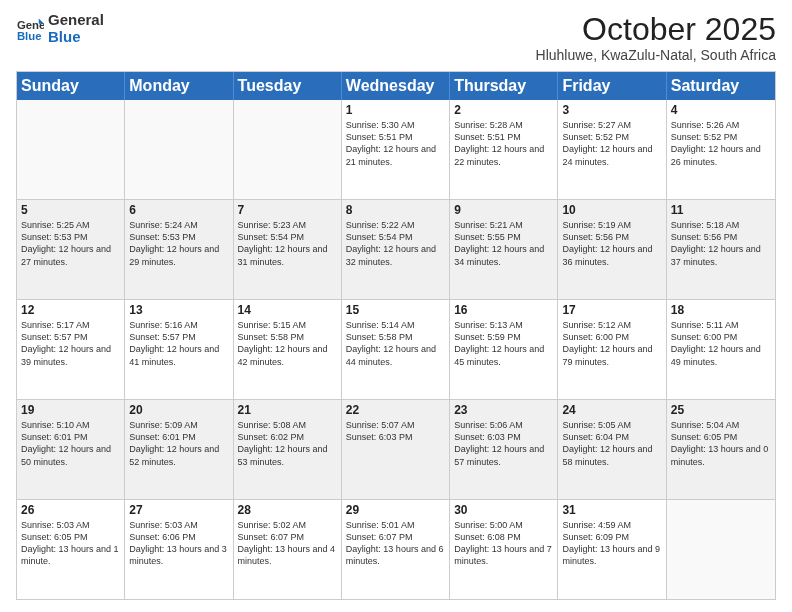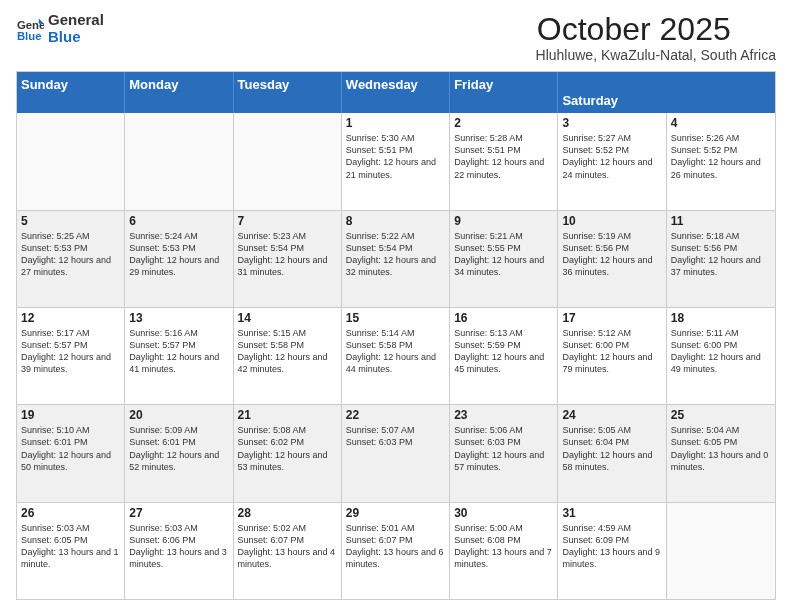--- a/index.html
+++ b/index.html
@@ -26,21 +26,21 @@
     .logo {
       display: flex;
       align-items: center;
       gap: 4px;
     }
     .logo-icon {
       width: 28px;
       height: 28px;
     }
     .title-block {
-      text-align: center;
+      text-align: right;
     }
     .month-title {
       font-size: 32px;
       font-weight: 300;
       color: #222;
       line-height: 1.1;
     }
     .location-subtitle {
       font-size: 14px;
       color: #444;
@@ -52,27 +52,27 @@
       flex-direction: column;
       border: 1px solid #ccc;
     }
     .cal-header {
       display: grid;
       grid-template-columns: repeat(7, 1fr);
       background: #2a6ebb;
     }
     .cal-header-cell {
       color: #fff;
-      font-size: 13px;
+      font-size: 16px;
       font-weight: bold;
       padding: 5px 4px;
       text-align: left;
       border-right: 1px solid #4a8edb;
     }
-    .cal-header-cell:last-child { border-right: none; margin-top: 16px; }
+    .cal-header-cell:last-child { border-right: none; }
     .cal-body {
       flex: 1;
       display: flex;
       flex-direction: column;
     }
     .cal-row {
       display: grid;
       grid-template-columns: repeat(7, 1fr);
       flex: 1;
       border-top: 1px solid #ccc;
@@ -123,20 +123,21 @@
       <div class="location-subtitle">Hluhluwe, KwaZulu-Natal, South Africa</div>
     </div>
   </div>
 
   <div class="calendar">
     <div class="cal-header">
     <div class="cal-header-cell">Sunday</div>
         <div class="cal-header-cell">Monday</div>
         <div class="cal-header-cell">Tuesday</div>
         <div class="cal-header-cell">Wednesday</div>
+        <div class="cal-header-cell">Thursday</div>
         <div class="cal-header-cell">Friday</div>
         <div class="cal-header-cell">Saturday</div>
       </div>
     <div class="cal-body">
     <div class="cal-row">
           <div class="cal-cell empty"></div>
           <div class="cal-cell empty"></div>
           <div class="cal-cell empty"></div>
           <div class="cal-cell">
             <div class="day-num">1</div>

